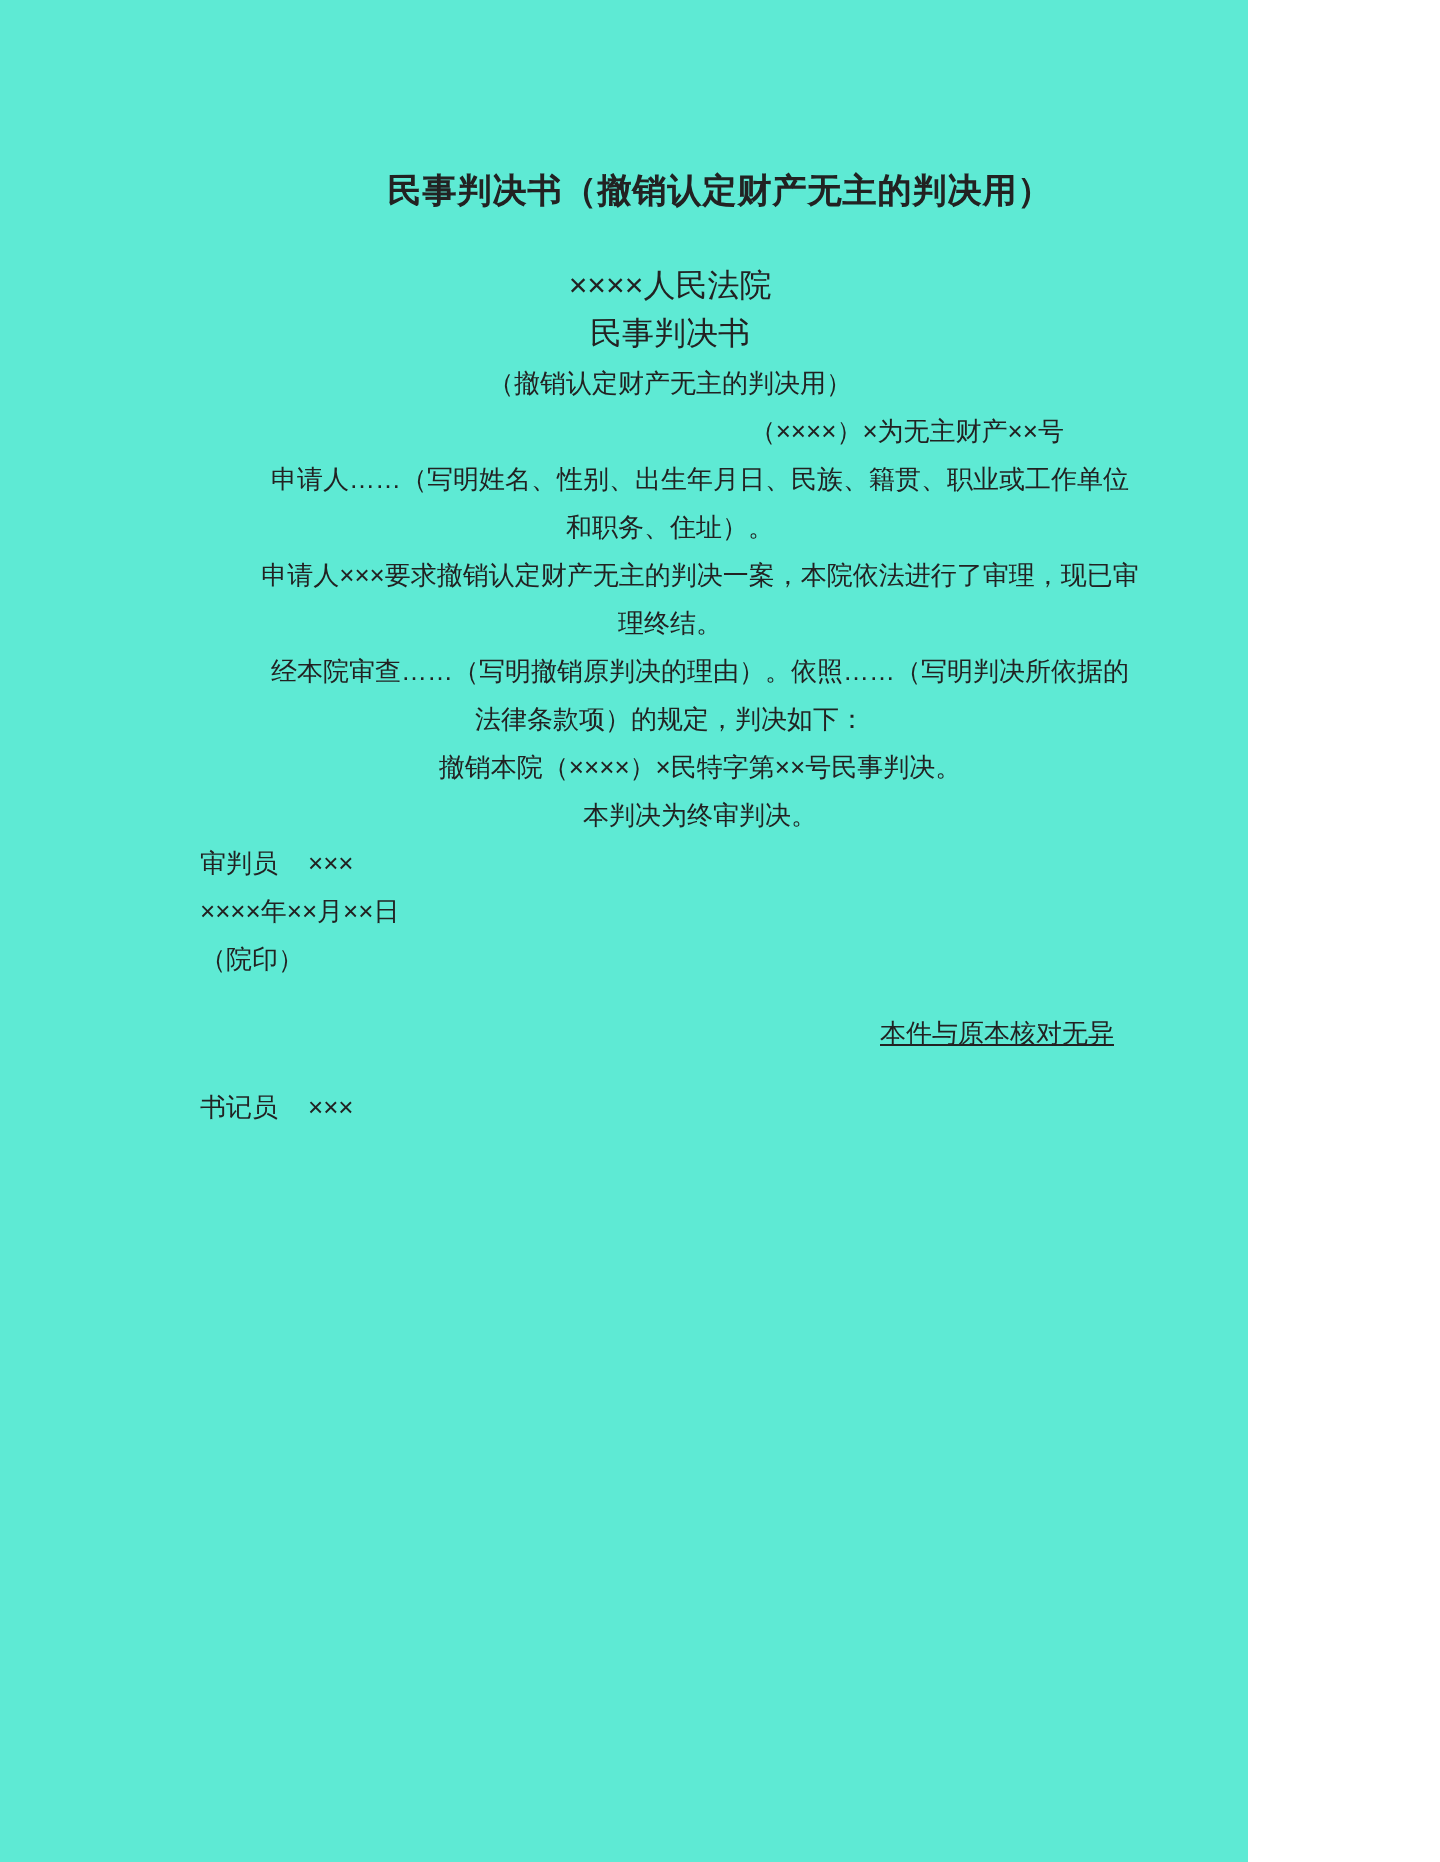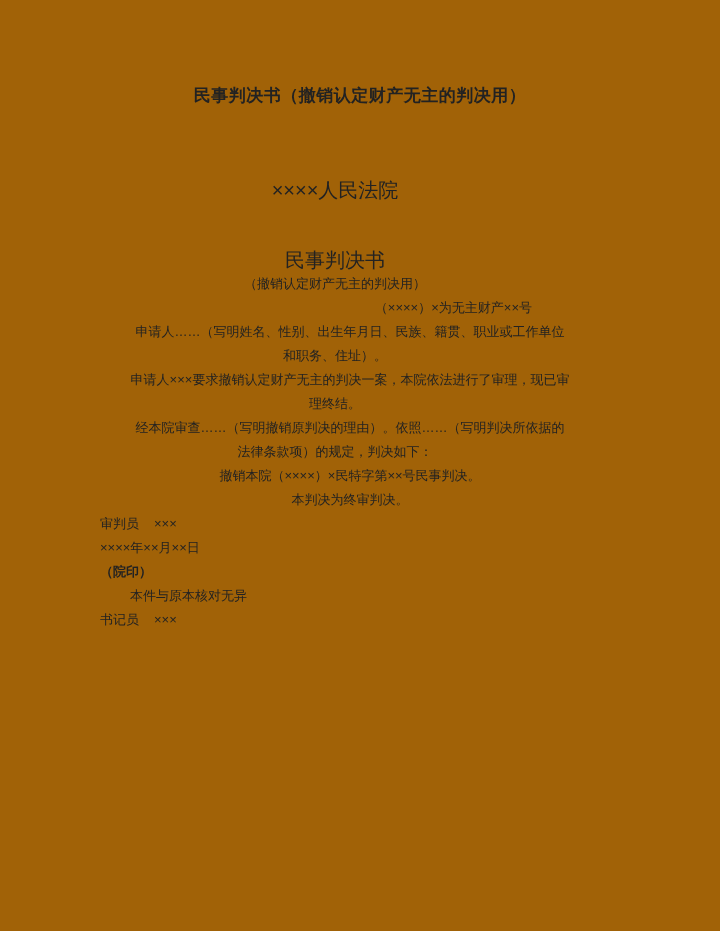--- a/index.html
+++ b/index.html
@@ -2,23 +2,23 @@
 <html><head>
 <meta charset="utf-8">
 <style>
   html, body {
     margin: 0;
     padding: 0;
     background: #ffffff;
   }
   .page {
     position: relative;
-    width: 720px;
+    width: 624px;
     height: 931px;
-    background: #a16207;
+    background: #5eead4;
     color: #222222;
     font-family: "Liberation Sans", sans-serif;
     overflow: hidden;
   }
   .content {
     box-sizing: border-box;
     width: 720px;
     padding: 84px 150px 0 100px; 
     font-size: 13px;
     line-height: 24px;
@@ -27,40 +27,41 @@
     
     margin: 0 -150px 0 -100px;
     text-align: center;
     font-size: 17px;
     font-weight: bold;
     line-height: 24px;
     letter-spacing: 0.5px;
   }
   .blank-line { height: 24px; }
   .center { text-align: center; }
-  .lg { font-size: 20px; margin-top: 46px; }
+  .lg { font-size: 16px; }
   .case-no {
     text-align: right;
     padding-right: 38px;
   }
   p.para {
     margin: 0;
     text-indent: 30px;
     text-align: center;
   }
   .sig-line { }
   .sig-judge  { padding-right: 45px; }
   .sig-date   { padding-right: 45px; }
-  .sig-seal   { padding-right: 74px; font-weight: bold; }
+  .sig-seal   { padding-right: 74px; }
   .sig-clerk  { padding-right: 49px; }
   .sig-gap { display: inline-block; width: 15px; }
   .verify {
-    margin: 0;
+    margin: 13px;
     text-indent: 30px;
-    text-align: left;
+    text-align: right;
+    text-decoration: underline;
   }
 </style>
 </head>
 <body>
 
 <div class="page">
   <div class="content">
 
     <h1 class="doc-title">民事判决书（撤销认定财产无主的判决用）</h1>
 

